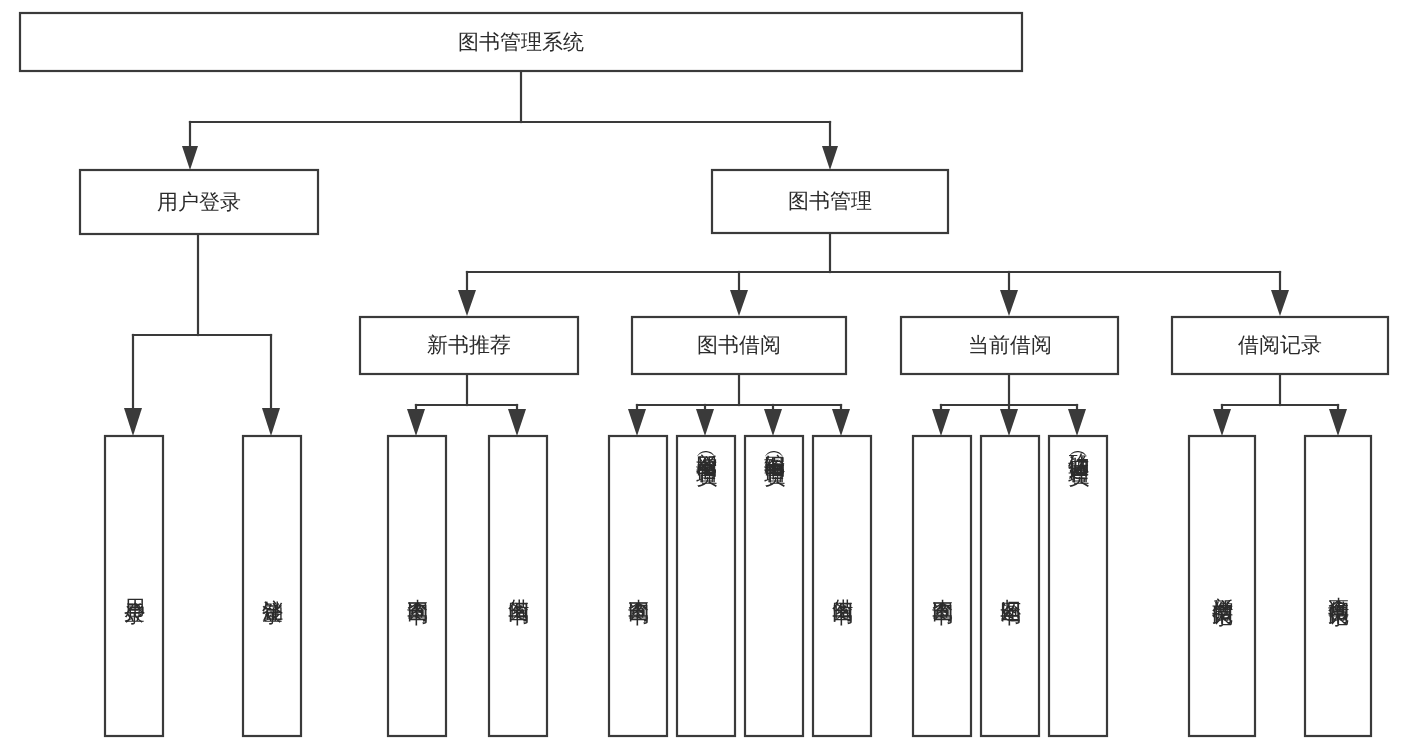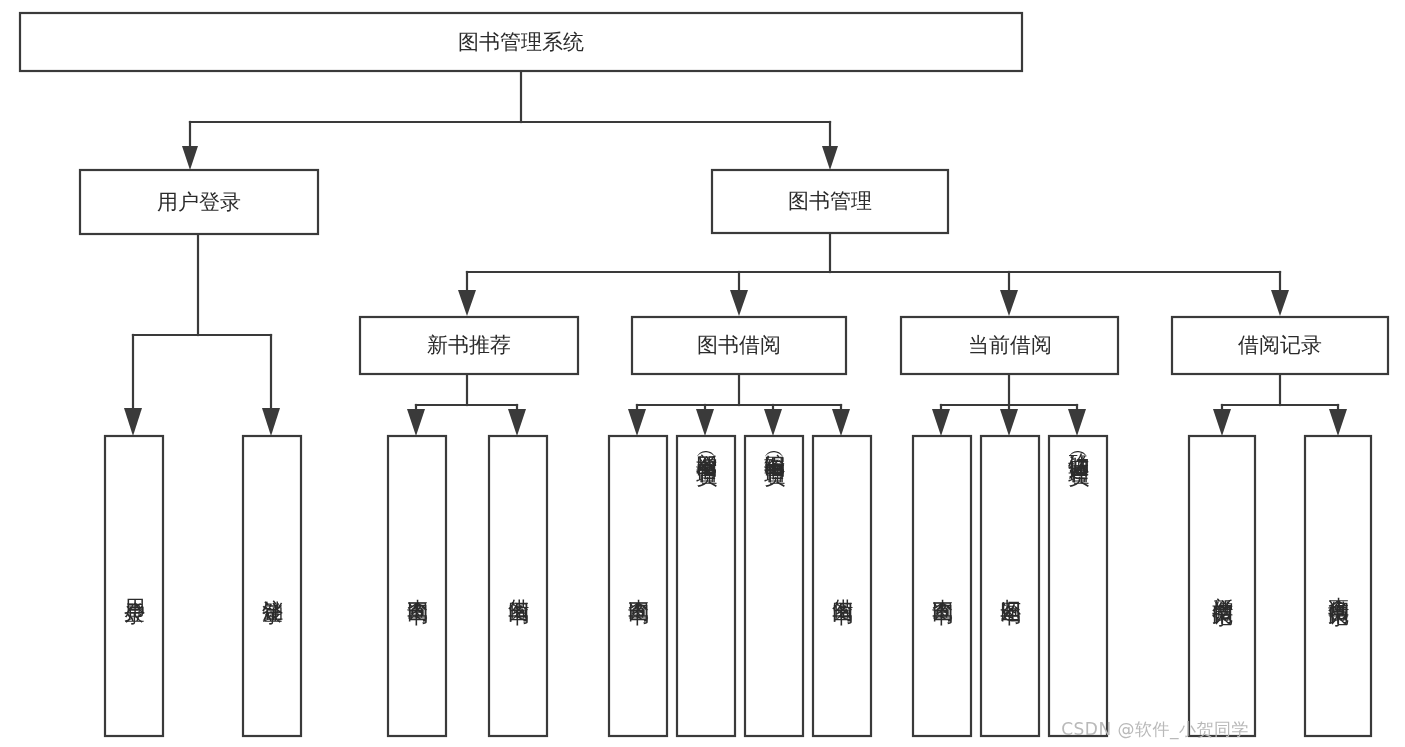--- a/index.html
+++ b/index.html
@@ -243,14 +243,13 @@
     <span class="vlabel">确认归还（管理员）</span>
   </div>
 
   <div class="vlabel-wrap" style="left:1189px; top:436px; width:66px; height:300px;">
     <span class="vlabel">新增借阅记录</span>
   </div>
   <div class="vlabel-wrap" style="left:1305px; top:436px; width:66px; height:300px;">
     <span class="vlabel">查询借阅记录</span>
   </div>
 
-  <div class="watermark">CSDN @软件_小贺同学</div>
 </div>
 
 </body></html>

